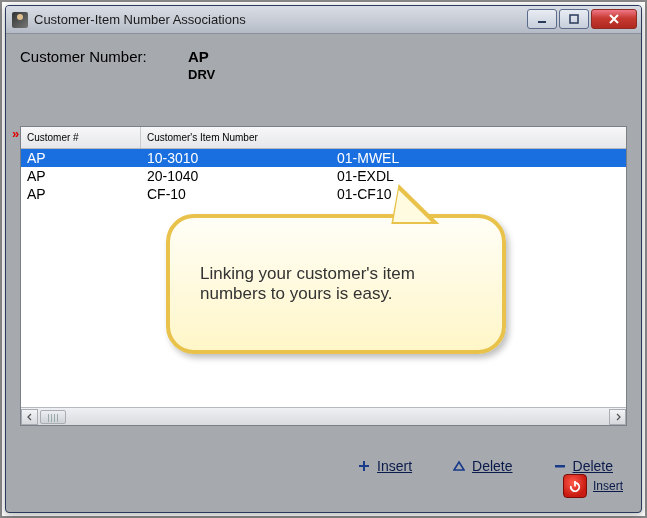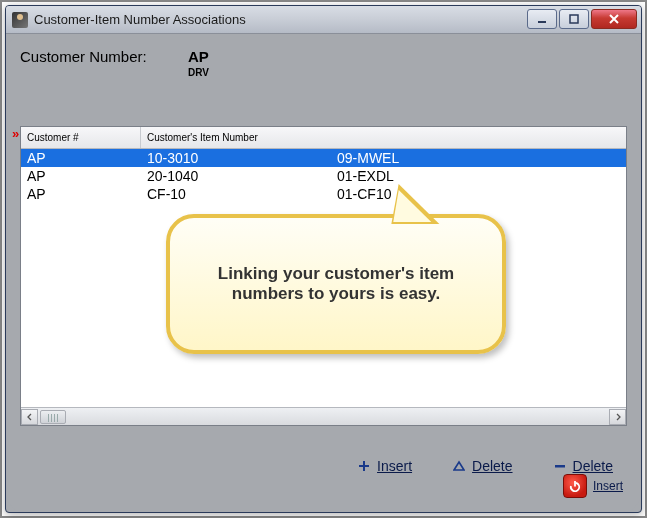--- a/index.html
+++ b/index.html
@@ -96,21 +96,21 @@
     text-align: left;
   }
   .cust-value {
     font-weight: bold;
     color: #000;
   }
   .cust-value2 {
     font-weight: bold;
     color: #000;
     margin-left: 168px;
-    font-size: 10px;
+    font-size: 13px;
   }
   .red-caret {
     position: absolute;
     left: 6px;
     top: 92px;
     color: #d00;
     font-size: 13px;
     font-weight: bold;
   }
   .grid-wrap {
@@ -223,25 +223,24 @@
   .callout {
     position:absolute;
     left: 160px; top: 180px;
     width: 340px; height: 140px;
     background: linear-gradient(to bottom,#fffef6,#fff6c8);
     border: 4px solid #e8c24a;
     border-radius: 28px;
     box-shadow: 3px 4px 6px rgba(0,0,0,0.25);
     display:flex;align-items:center;justify-content:center;
     padding: 20px 30px;
-    text-align:center;
+    text-align:left;
     font-size:17px;
     color:#333;
     z-index: 50;
-    font-weight: bold;
   }
   .callout-tail {
     position:absolute;
     left: 380px; top: 150px;
     width: 0; height: 0;
     z-index: 51;
   }
   .callout-tail::before{
     content:"";position:absolute;
     border-left: 18px solid transparent;
@@ -298,21 +297,21 @@
 
       <div class="grid-wrap">
         <div class="grid-header">
           <div class="gh-cell col-cust">Customer #</div>
           <div class="gh-cell col-citem">Customer's Item Number</div>
         </div>
         <div class="grid-body" id="grid-body">
             <div class="grid-row selected">
               <div class="gb-cell col-cust">AP</div>
               <div class="gb-cell col-our">10-3010</div>
-              <div class="gb-cell col-citem">09-MWEL</div>
+              <div class="gb-cell col-citem">01-MWEL</div>
             </div>
             <div class="grid-row">
               <div class="gb-cell col-cust">AP</div>
               <div class="gb-cell col-our">20-1040</div>
               <div class="gb-cell col-citem">01-EXDL</div>
             </div>
             <div class="grid-row">
               <div class="gb-cell col-cust">AP</div>
               <div class="gb-cell col-our">CF-10</div>
               <div class="gb-cell col-citem">01-CF10</div>

